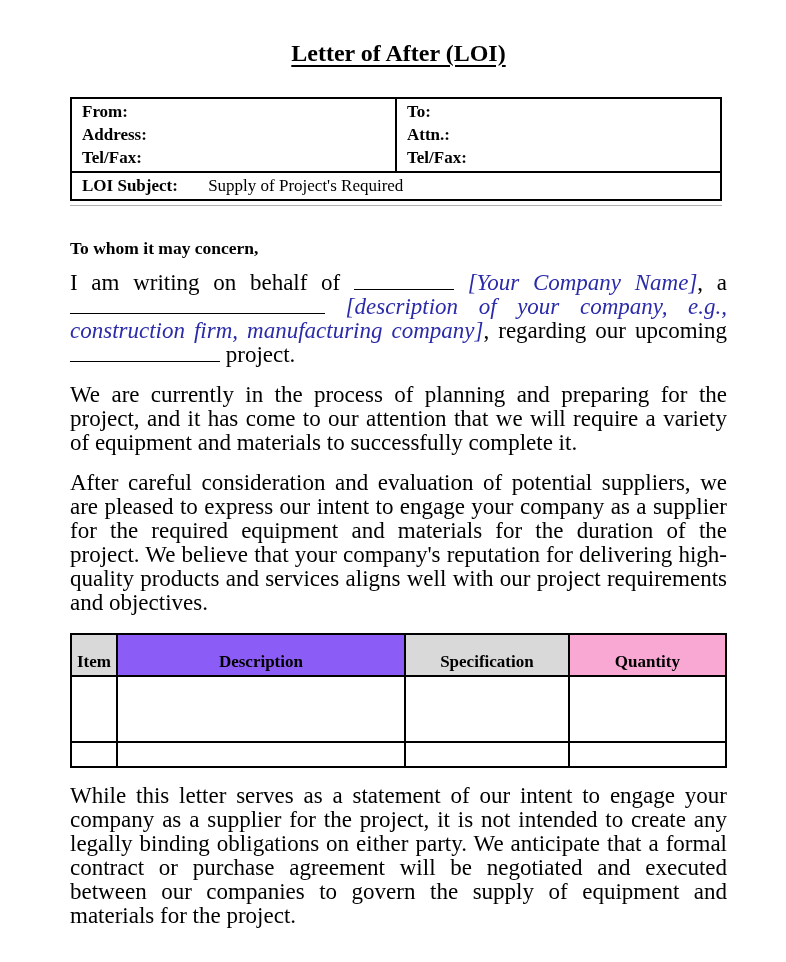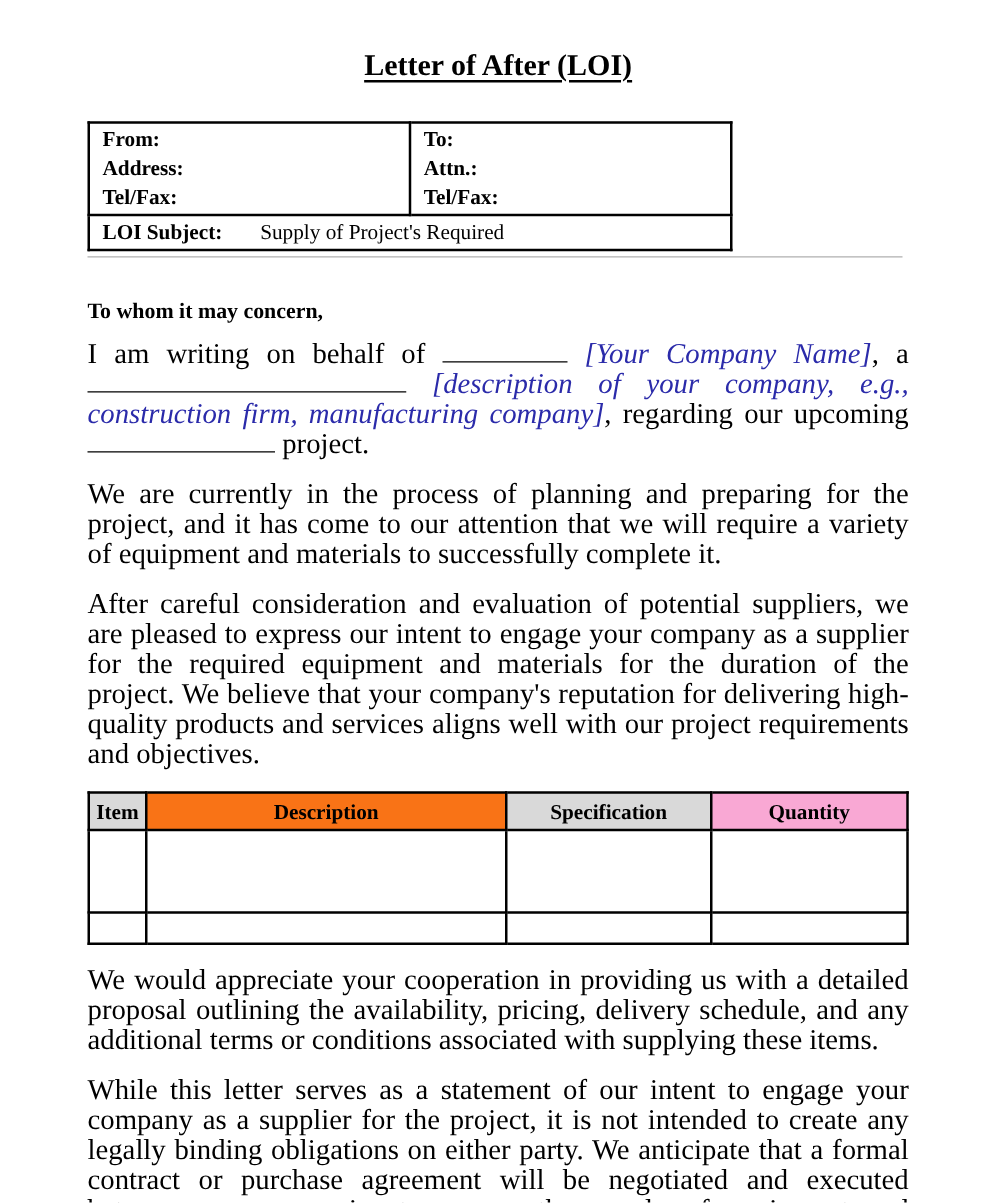--- a/index.html
+++ b/index.html
@@ -18,21 +18,21 @@
   }
   .doc-title { text-align: center; font-size: 24px; font-weight: bold; margin: 0; }
   .doc-title .title-text {
     text-decoration: underline;
     text-decoration-thickness: 2px;
     text-underline-offset: 4px;
   }
 
   
   table.header-table {
-    width: 516px; margin-top: 30px;
+    width: 652px; margin-top: 30px;
     border-collapse: collapse; table-layout: fixed;
   }
   table.header-table td {
     border: 2px solid #000;
     font-weight: bold; font-size: 17px; line-height: 23px;
     padding: 1px 10px 2px; vertical-align: top;
   }
   table.header-table td .label-line { display: block; }
   td.subject-cell .subject-value { font-weight: normal; margin-left: 26px; }
   .shadow-line { width: 652px; height: 1px; background: #b0b0b0; margin-top: 4px; }
@@ -52,21 +52,21 @@
   }
 
   
   table.equipment-table {
     width: 657px; border-collapse: collapse; table-layout: fixed;
     margin-top: 2px;
   }
   table.equipment-table th {
     border: 2px solid #000;
     font-size: 17px; font-weight: bold; text-align: center;
-    padding: 5px 2px 3px;
+    padding: 17px 2px 3px;
   }
   table.equipment-table td { border: 2px solid #000; font-size: 17px; padding: 2px 6px; vertical-align: top; }
   table.equipment-table tbody tr.row-tall { height: 66px; }
   table.equipment-table tbody tr.row-short { height: 25px; }
   .after-table { margin-top: 16px; }
 </style>
 </head>
 <body>
 
 <div class="page">
@@ -114,21 +114,21 @@
   <table class="equipment-table">
     <colgroup>
       <col style="width:7%">
         <col style="width:44%">
         <col style="width:25%">
         <col style="width:24%">
     </colgroup>
     <thead>
       <tr>
         <th style="background: rgb(217, 217, 217);">Item</th>
-        <th style="background: #f97316;">Description</th>
+        <th style="background: #8b5cf6;">Description</th>
         <th style="background: rgb(217, 217, 217);">Specification</th>
         <th style="background: #f9a8d4;">Quantity</th>
       </tr>
     </thead>
     <tbody>
         <tr class="row-tall">
           <td></td>
           <td></td>
           <td></td>
           <td></td>
@@ -136,17 +136,16 @@
         <tr class="row-short">
           <td></td>
           <td></td>
           <td></td>
           <td></td>
         </tr>
       </tbody>
   </table>
 
   <div class="letter-body after-table">
-      <p class="para"><span>We would appreciate your cooperation in providing us with a detailed proposal outlining the availability, pricing, delivery schedule, and any additional terms or conditions associated with supplying these items.</span></p>
       <p class="para"><span>While this letter serves as a statement of our intent to engage your company as a supplier for the project, it is not intended to create any legally binding obligations on either party. We anticipate that a formal contract or purchase agreement will be negotiated and executed between our companies to govern the supply of equipment and materials for the project.</span></p>
     </div>
 
 </div>
 
 </body></html>

